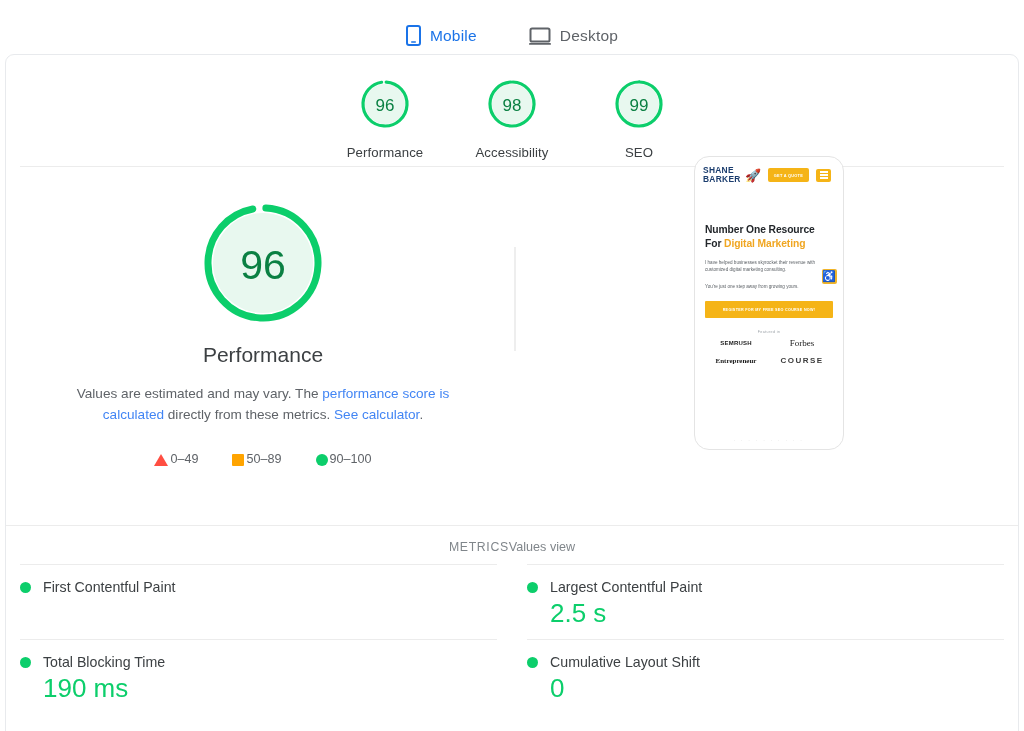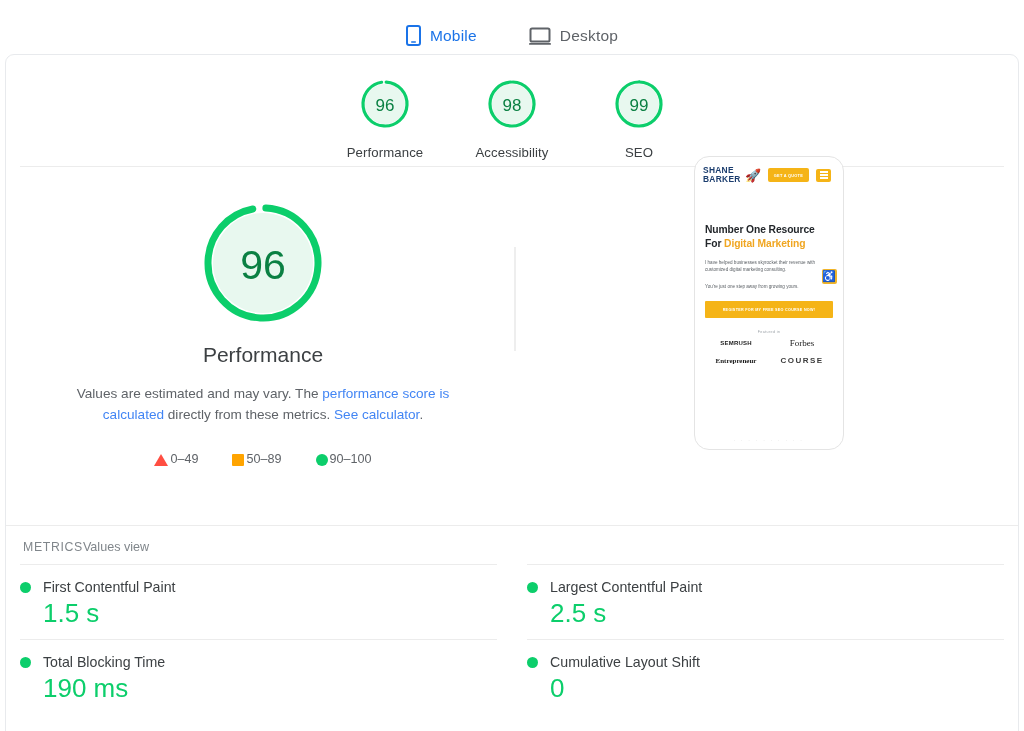--- a/index.html
+++ b/index.html
@@ -236,21 +236,21 @@
   .th-a11y {
     position: absolute; right: 6px; top: 112px;
     width: 15px; height: 15px; border-radius: 2px;
     background: #f0b429; color: #fff;
     display: flex; align-items: center; justify-content: center;
     font-size: 11px; line-height: 1;
   }
 
   
   .metrics-head {
-    display: flex; align-items: center; justify-content: flex-start;
+    display: flex; align-items: center; justify-content: center;
     padding: 14px 17px 10px 17px;
   }
   .metrics-title {
     font-size: 12.3px; color: #80868b; letter-spacing: .65px;
   }
   .expand-view {
     font-size: 12.6px; color: #80868b; cursor: pointer;
   }
   .metrics-grid {
     display: grid;
@@ -419,21 +419,20 @@
     <div class="expand-view">Values view</div>
   </div>
 
   <div class="metrics-grid">
 
     <div class="metric">
       <div class="metric-head">
         <span class="metric-dot"></span>
         <span class="metric-name">First Contentful Paint</span>
       </div>
-      <div class="metric-value">1.5 s</div>
     </div>
 
     <div class="metric">
       <div class="metric-head">
         <span class="metric-dot"></span>
         <span class="metric-name">Largest Contentful Paint</span>
       </div>
       <div class="metric-value">2.5 s</div>
     </div>
 

